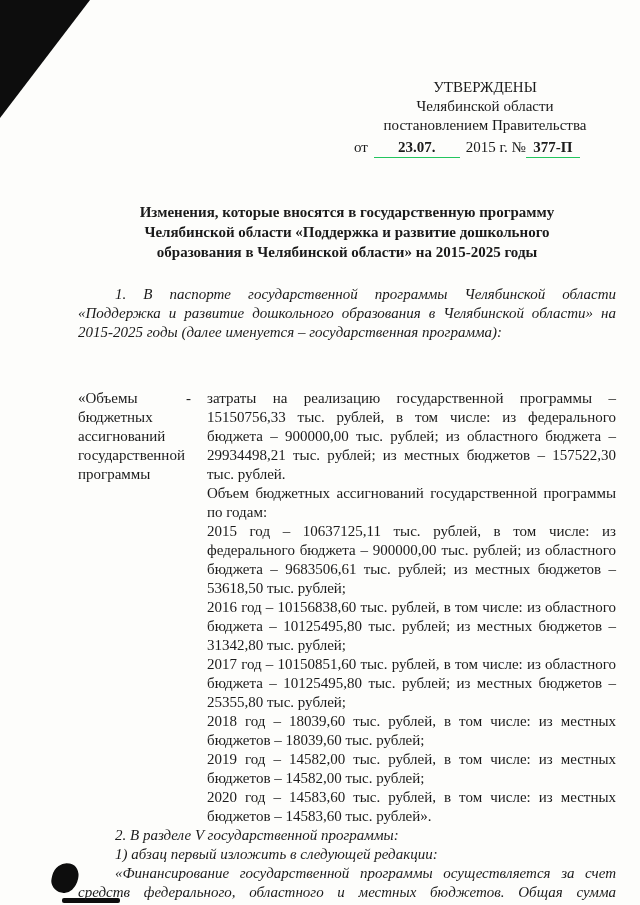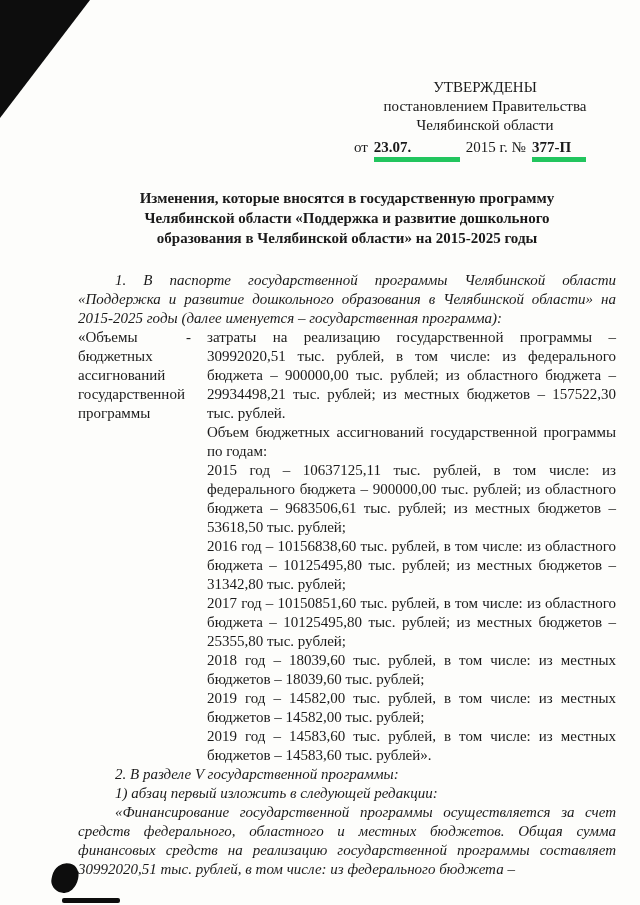--- a/index.html
+++ b/index.html
@@ -44,42 +44,42 @@
   }
   .date-line {
     display: flex;
     align-items: baseline;
     justify-content: flex-start;
     margin-top: 3px;
     text-align: left;
   }
   .u {
     display: inline-block;
-    border-bottom: 5px solid #22c55e;
-    text-align: left;
+    border-bottom: 1px solid #22c55e;
+    text-align: center;
   }
   .u.date { width: 86px; margin: 0 6px; font-weight: bold; }
-  .u.num  { width: 54px; margin-left: 6px; font-weight: bold; }
+  .u.num  { width: 54px; font-weight: bold; }
   
   .title {
-    margin: 26px auto 0;
+    margin: 44px auto 0;
     width: 492px;
     text-align: center;
     font-weight: bold;
     line-height: 20px;
   }
   
   .body { margin-top: 23px; line-height: 19px; }
   p.para {
     margin: 0;
     text-align: justify;
     text-indent: 37px;
     font-style: italic;
   }
-  .budget-row { display: flex; align-items: flex-start; }
+  .budget-row { display: flex; align-items: flex-start; margin-top: 47px; }
   .b-left  { width: 106px; line-height: 19px; }
   .b-dash  { width: 21px; text-align: left; padding-left: 2px; }
   .b-right { flex: 1; }
   .b-right p {
     margin: 0;
     text-align: justify;
     text-indent: 0;
   }
 </style>
 </head>
@@ -88,48 +88,48 @@
 <div class="page">
 
   <div class="artifact corner-fold"></div>
   <div class="artifact blob"></div>
   <div class="artifact bottom-mark"></div>
 
   <div class="content">
 
     <div class="approval">
       <div>УТВЕРЖДЕНЫ</div>
+      <div>Челябинской области</div>
       <div>постановлением Правительства</div>
-      <div>Челябинской области</div>
       <div class="date-line">
         <span>от</span>
         <span class="u date">23.07.</span>
         <span>2015 г. №</span>
         <span class="u num">377-П</span>
       </div>
     </div>
 
     <div class="title">Изменения, которые вносятся в государственную программу Челябинской области «Поддержка и развитие дошкольного образования в Челябинской области» на 2015-2025 годы</div>
 
     <div class="body">
 
       <p class="para">1. В паспорте государственной программы Челябинской области «Поддержка и развитие дошкольного образования в Челябинской области» на 2015-2025 годы (далее именуется – государственная программа):</p>
 
       <div class="budget-row">
         <div class="b-left">«Объемы бюджетных ассигнований государственной программы</div>
         <div class="b-dash">-</div>
         <div class="b-right">
-          <p>затраты на реализацию государственной программы – 30992020,51 тыс. рублей, в том числе: из федерального бюджета – 900000,00 тыс. рублей; из областного бюджета – 29934498,21 тыс. рублей; из местных бюджетов – 157522,30 тыс. рублей.</p>
+          <p>затраты на реализацию государственной программы – 15150756,33 тыс. рублей, в том числе: из федерального бюджета – 900000,00 тыс. рублей; из областного бюджета – 29934498,21 тыс. рублей; из местных бюджетов – 157522,30 тыс. рублей.</p>
           <p>Объем бюджетных ассигнований государственной программы по годам:</p>
           <p>2015 год – 10637125,11 тыс. рублей, в том числе: из федерального бюджета – 900000,00 тыс. рублей; из областного бюджета – 9683506,61 тыс. рублей; из местных бюджетов – 53618,50 тыс. рублей;</p>
           <p>2016 год – 10156838,60 тыс. рублей, в том числе: из областного бюджета – 10125495,80 тыс. рублей; из местных бюджетов – 31342,80 тыс. рублей;</p>
           <p>2017 год – 10150851,60 тыс. рублей, в том числе: из областного бюджета – 10125495,80 тыс. рублей; из местных бюджетов – 25355,80 тыс. рублей;</p>
           <p>2018 год – 18039,60 тыс. рублей, в том числе: из местных бюджетов – 18039,60 тыс. рублей;</p>
           <p>2019 год – 14582,00 тыс. рублей, в том числе: из местных бюджетов – 14582,00 тыс. рублей;</p>
-          <p>2019 год – 14583,60 тыс. рублей, в том числе: из местных бюджетов – 14583,60 тыс. рублей».</p>
+          <p>2020 год – 14583,60 тыс. рублей, в том числе: из местных бюджетов – 14583,60 тыс. рублей».</p>
         </div>
       </div>
 
       <p class="para">2. В разделе V государственной программы:</p>
       <p class="para">1) абзац первый изложить в следующей редакции:</p>
       <p class="para">«Финансирование государственной программы осуществляется за счет средств федерального, областного и местных бюджетов. Общая сумма финансовых средств на реализацию государственной программы составляет 30992020,51 тыс. рублей, в том числе: из федерального бюджета –</p>
 
     </div>
   </div>
 </div>

